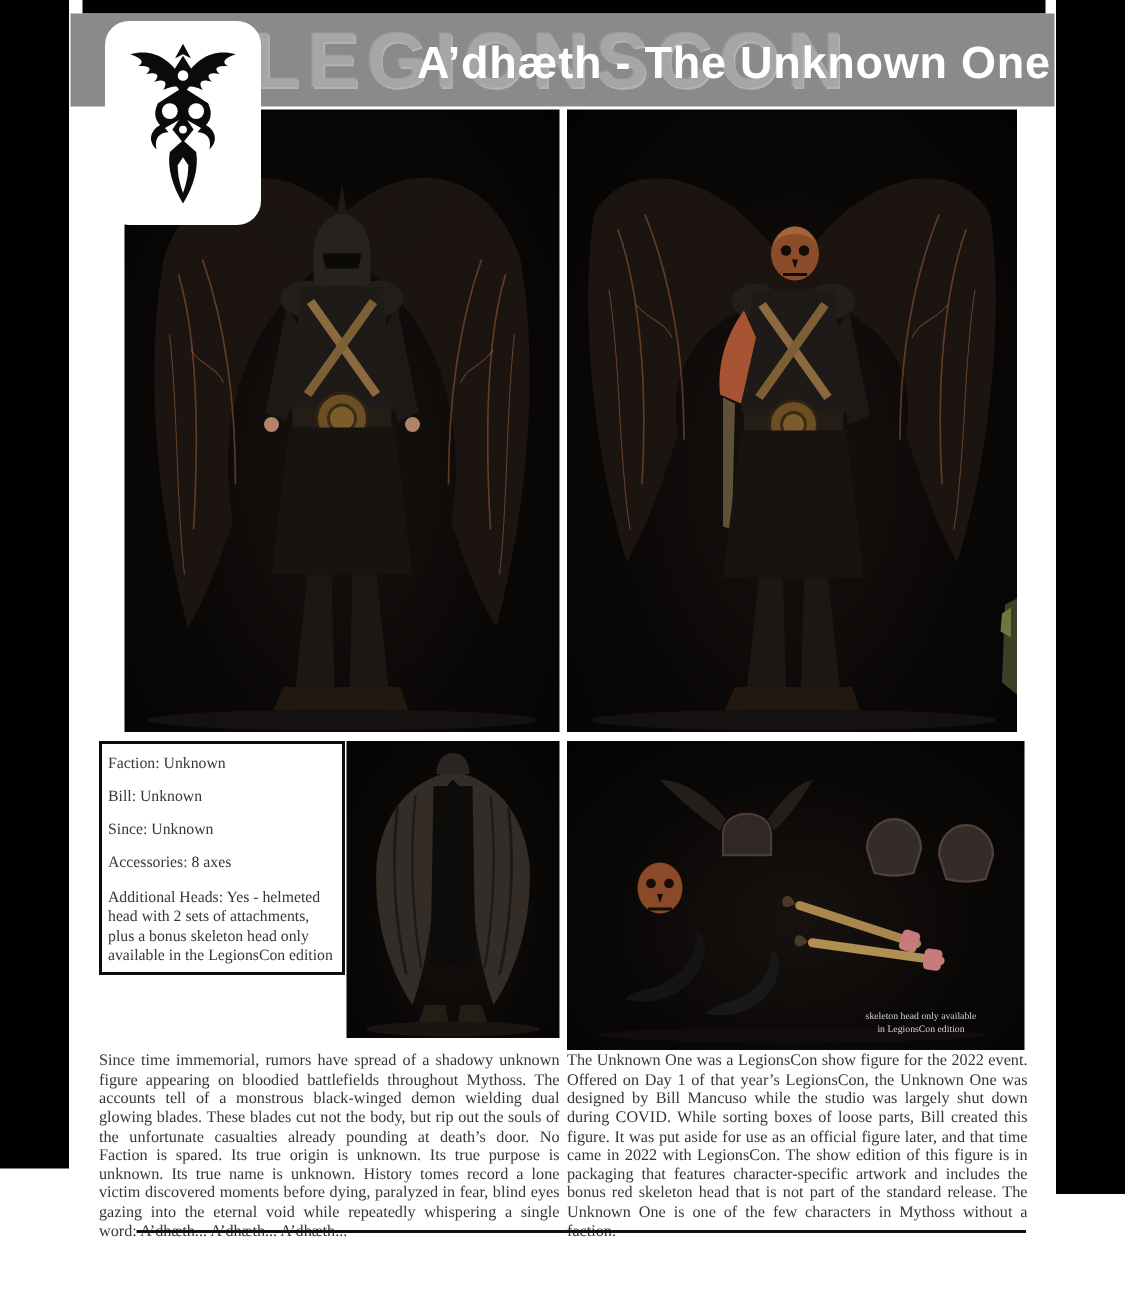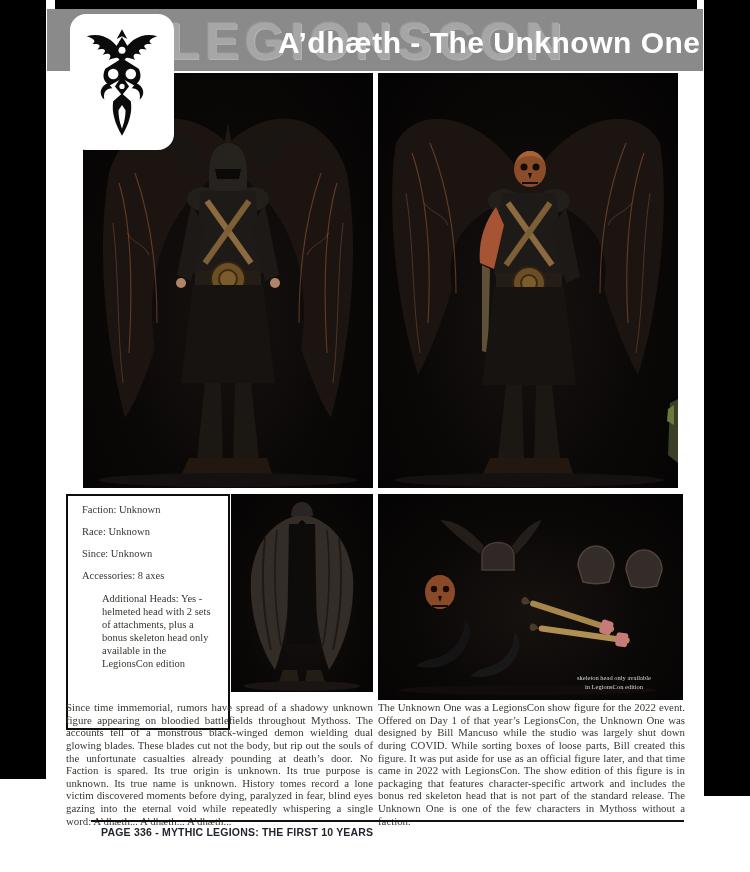--- a/index.html
+++ b/index.html
@@ -25,25 +25,25 @@
          radial-gradient(ellipse at 50% 58%, #171210 0%, #0a0807 55%, #040303 100%);overflow:hidden;}
   .photo1{left:83px;top:73px;width:290px;height:415px;}
   .photo2{left:378px;top:73px;width:300px;height:415px;}
   .photo3{left:231px;top:494px;width:142px;height:198px;}
   .photo4{left:378px;top:494px;width:305px;height:206px;}
   .photo svg{display:block;}
   .photo-caption{position:absolute;right:10px;bottom:8px;width:118px;text-align:center;
                  font-family:"Liberation Serif",serif;font-size:6.5px;line-height:1.5;color:#d6d6d6;}
   .photo-caption span{display:block;}
   
-  .infobox{position:absolute;left:66px;top:494px;width:164px;height:236px;background:#fff;
-           border:2px solid #0d0d0d;box-sizing:border-box;padding:7px 14px;
+  .infobox{position:absolute;left:66px;top:494px;width:164px;height:156px;background:#fff;
+           border:2px solid #0d0d0d;box-sizing:border-box;padding:7px 4px;
            font-size:10.5px;line-height:1.25;color:#3a362f;}
   .infobox p{margin:0 0 9px 0;}
-  .infobox p:last-child{margin-bottom:0;margin-left:20px;}
+  .infobox p:last-child{margin-bottom:0;}
   
   .col{position:absolute;top:701px;width:307px;margin:0;text-align:justify;
        font-size:10.8px;line-height:1.17;color:#3a362f;}
   .col.left-col{left:66px;}
   .col.right-col{left:378px;}
   
   .footer-rule{position:absolute;left:91px;top:820px;width:593px;height:2px;background:#111;}
   .footer{position:absolute;left:101px;top:826px;margin:0;font-family:"Liberation Sans",sans-serif;
           font-weight:bold;font-size:10.5px;letter-spacing:0.2px;color:#20262e;white-space:nowrap;}
   .vein{stroke:#a05c36;stroke-width:1.1;fill:none;opacity:0.55;}
@@ -161,21 +161,21 @@
       <path d="M112,385 L152,385 L156,403 L104,403 Z" fill="#22180f"></path>
       <path d="M152,385 L190,385 L196,403 L146,403 Z" fill="#22180f"></path>
       <path d="M292,330 L300,326 L300,390 L290,382 Z" fill="#3a4028"></path>
       <path d="M290,336 L296,332 L296,352 L289,348 Z" fill="#6a7a3a"></path>
       <ellipse cx="151" cy="407" rx="135" ry="7" fill="#141110"></ellipse>
     </svg>
   </figure>
 
   <aside class="infobox">
     <p>Faction: Unknown</p>
-    <p>Race: Unknown</p>
+    <p>Bill: Unknown</p>
     <p>Since: Unknown</p>
     <p>Accessories: 8 axes</p>
     <p>Additional Heads: Yes - helmeted head with 2 sets of attachments, plus a bonus skeleton head only available in the LegionsCon edition</p>
   </aside>
 
   <figure class="photo photo3">
     <svg width="142" height="198" viewBox="0 0 142 198">
       <path d="M71,20 C42,26 24,48 20,82 C18,118 28,152 44,176 C54,148 58,116 58,88 C58,56 62,32 71,26 Z" fill="#332c27"></path>
       <g transform="translate(142,0) scale(-1,1)">
         <path d="M71,20 C42,26 24,48 20,82 C18,118 28,152 44,176 C54,148 58,116 58,88 C58,56 62,32 71,26 Z" fill="#332c27"></path>
@@ -221,15 +221,14 @@
     <div class="photo-caption">
       <span>skeleton head only available</span>
       <span>in LegionsCon edition</span>
     </div>
   </figure>
 
   <p class="col left-col">Since time immemorial, rumors have spread of a shadowy unknown figure appearing on bloodied battlefields throughout Mythoss. The accounts tell of a monstrous black-winged demon wielding dual glowing blades. These blades cut not the body, but rip out the souls of the unfortunate casualties already pounding at death’s door. No Faction is spared. Its true origin is unknown. Its true purpose is unknown. Its true name is unknown. History tomes record a lone victim discovered moments before dying, paralyzed in fear, blind eyes gazing into the eternal void while repeatedly whispering a single word: A’dhæth... A’dhæth... A’dhæth...</p>
   <p class="col right-col">The Unknown One was a LegionsCon show figure for the 2022 event. Offered on Day 1 of that year’s LegionsCon, the Unknown One was designed by Bill Mancuso while the studio was largely shut down during COVID. While sorting boxes of loose parts, Bill created this figure. It was put aside for use as an official figure later, and that time came in 2022 with LegionsCon. The show edition of this figure is in packaging that features character-specific artwork and includes the bonus red skeleton head that is not part of the standard release. The Unknown One is one of the few characters in Mythoss without a faction.</p>
 
   <div class="footer-rule"></div>
-  <p class="footer">PAGE 336 - MYTHIC LEGIONS: THE FIRST 10 YEARS</p>
 
 </div>
 
 </body></html>

